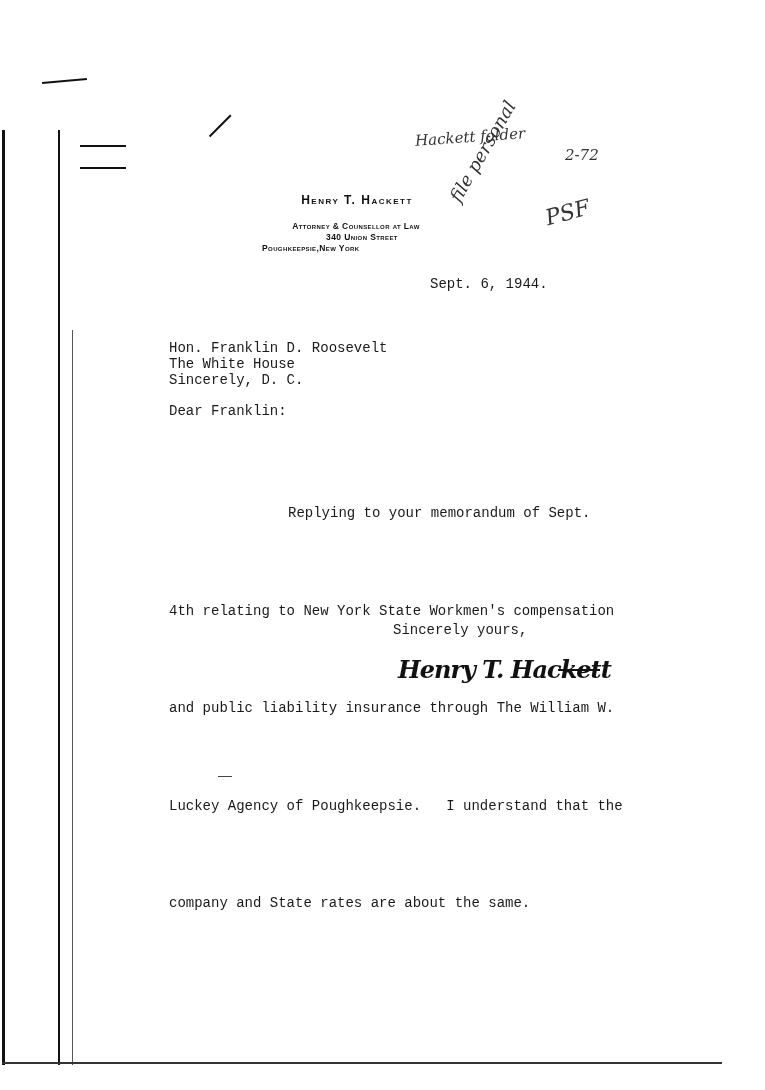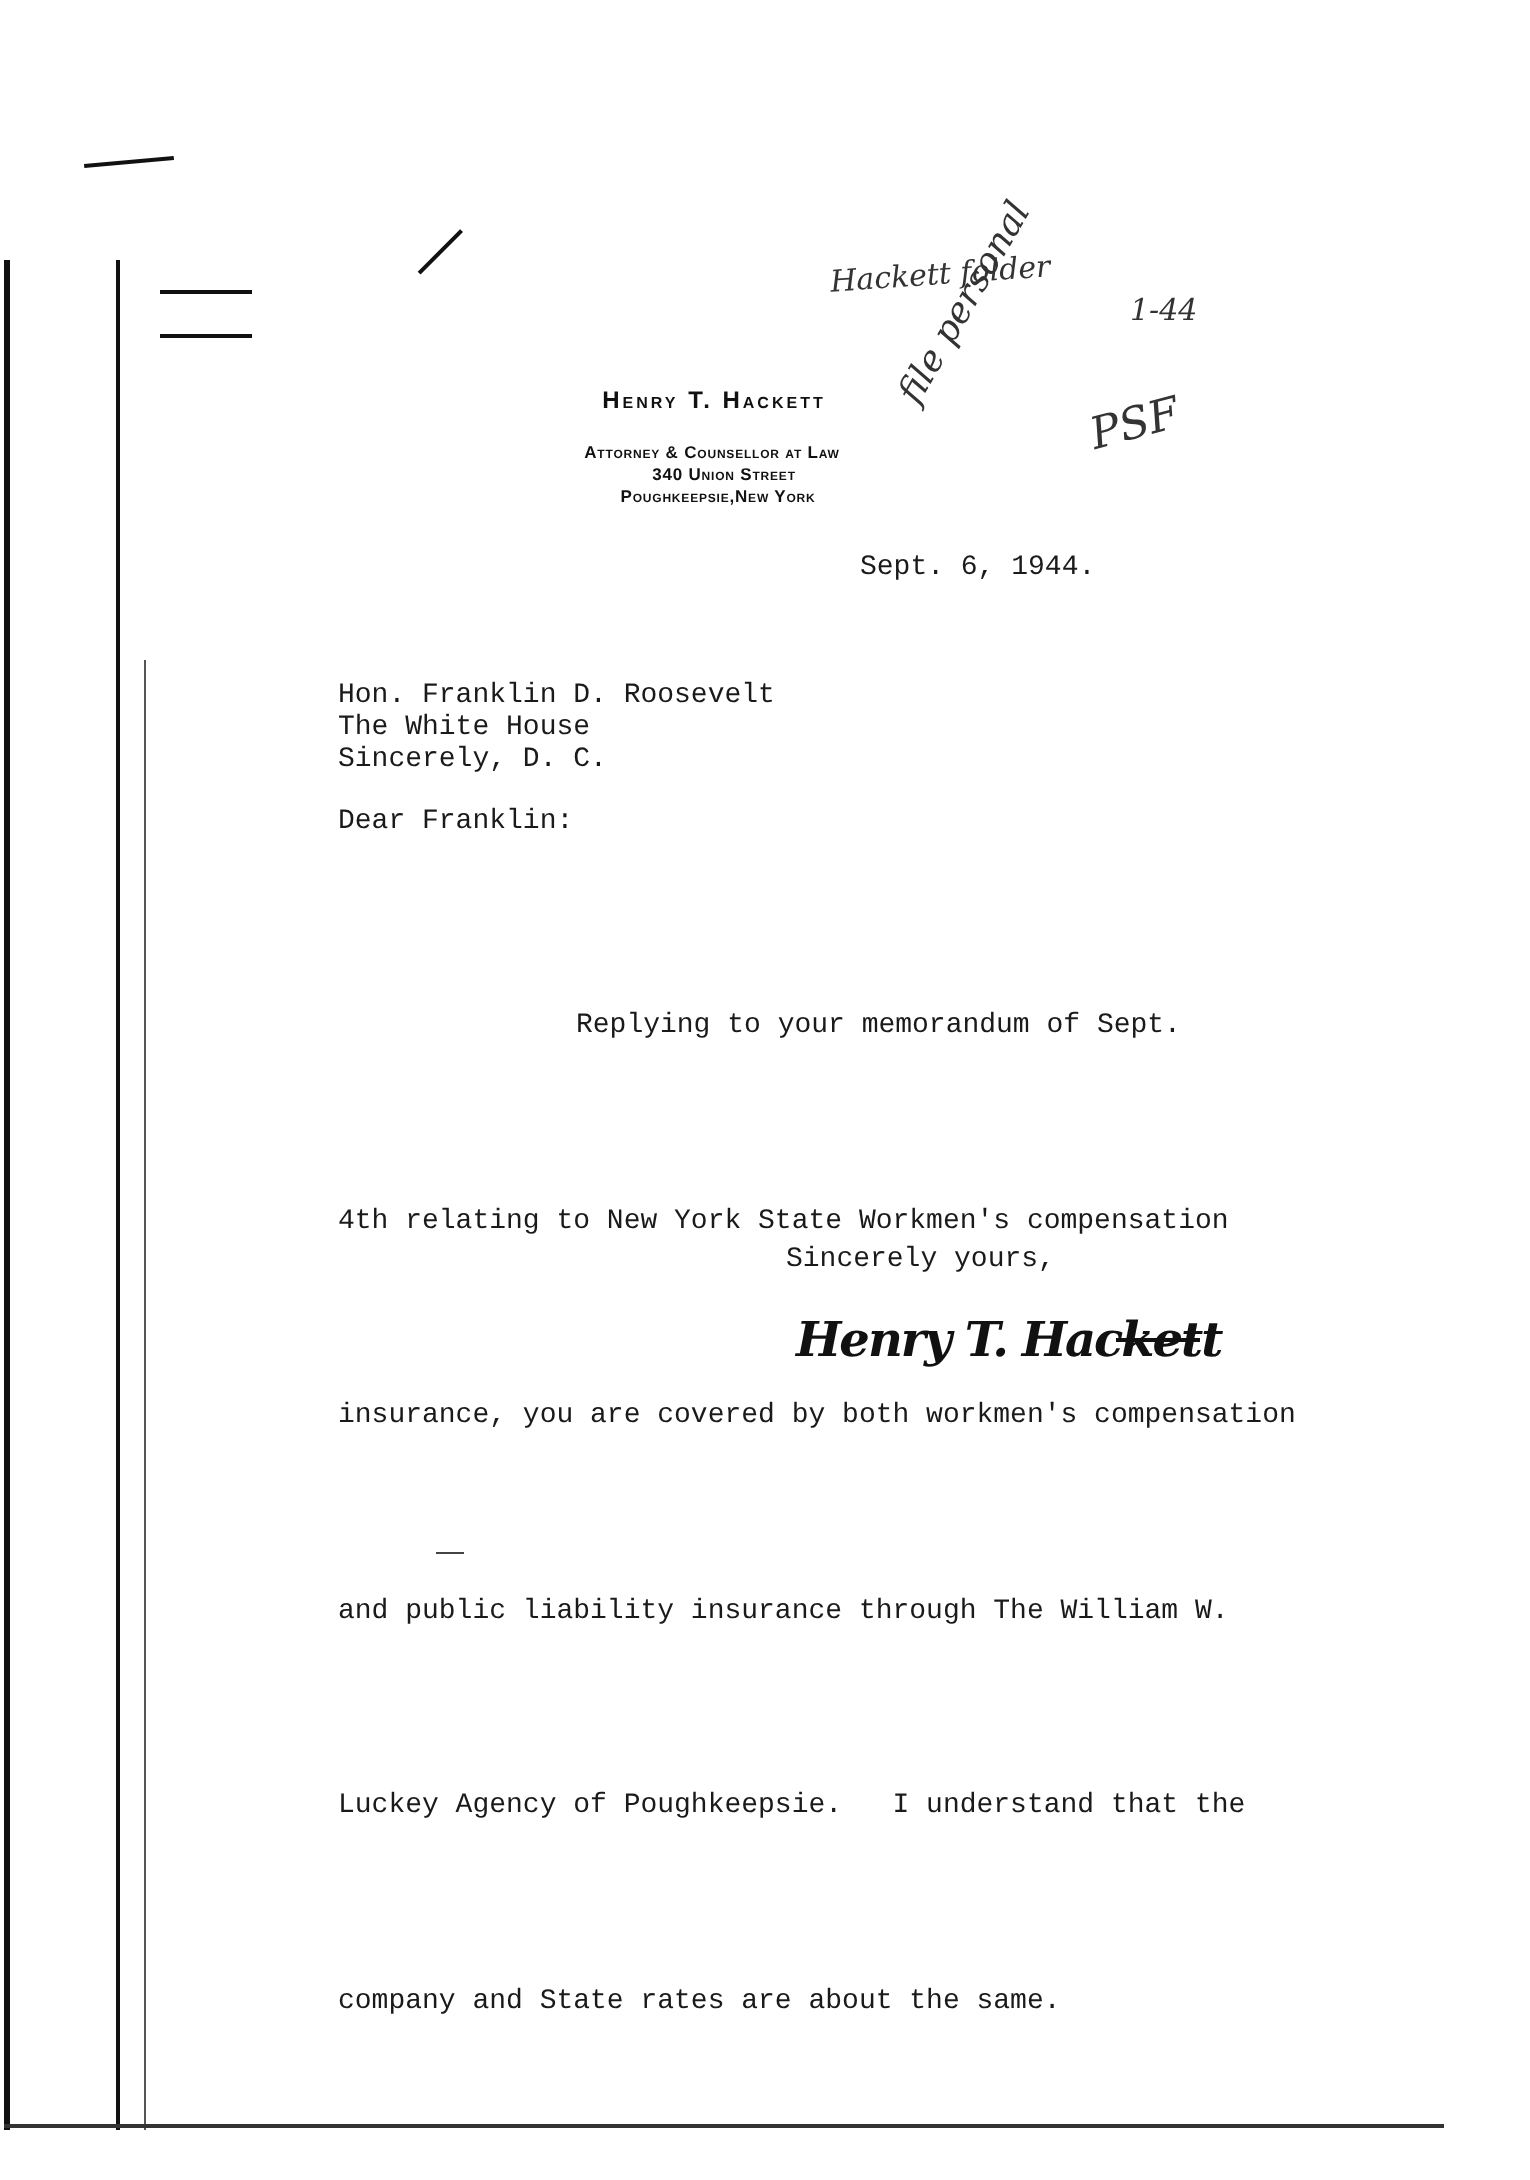--- a/index.html
+++ b/index.html
@@ -19,48 +19,47 @@
 
   <div class="rule" style="left:2px; top:130px; width:3px; height:935px;"></div>
   <div class="rule" style="left:58px; top:130px; width:2px; height:935px;"></div>
   <div class="rule" style="left:72px; top:330px; width:1px; height:735px; background:#555;"></div>
   <div class="rule" style="left:2px; top:1062px; width:720px; height:2px; background:#333;"></div>
   <div class="rule" style="left:42px; top:80px; width:45px; height:2px; transform:rotate(-5deg);"></div>
   <div class="rule" style="left:205px; top:125px; width:30px; height:1.5px; transform:rotate(-45deg);"></div>
   <div class="abs" style="left:80px; top:145px; width:46px; height:20px; border-top:2px solid #111; border-bottom:2px solid #111;"></div>
 
   <div class="abs hand" style="left:415px; top:128px; font-size:15px; transform:rotate(-4deg);">Hackett folder</div>
-  <div class="abs hand" style="left:565px; top:146px; font-size:15px;">1-44</div>
+  <div class="abs hand" style="left:565px; top:146px; font-size:15px;">2-72</div>
   <div class="abs hand" style="left:445px; top:195px; font-size:18px; transform:rotate(-60deg); transform-origin:left top;">file personal</div>
   <div class="abs hand" style="left:545px; top:200px; font-size:22px; transform:rotate(-15deg);">PSF</div>
 
   <div class="abs" style="left:262px; top:193px; width:200px;">
     <div class="lh-name" style="text-align:center; margin-left:-10px;">Henry T. Hackett</div>
     <div class="lh-sub" style="text-align:center; margin-top:14px; margin-left:-12px;">Attorney &amp; Counsellor at Law</div>
     <div class="lh-sub" style="text-align:center; margin-top:1px;">340 Union Street</div>
-    <div style="display:flex; justify-content:center; margin-top:1px;">
+    <div style="display:flex; justify-content:flex-start; margin-top:1px;">
       <span class="lh-sub">Poughkeepsie,</span>
       <span class="lh-sub" style="margin-right:6px;">New York</span>
     </div>
   </div>
 
   <div class="abs mono" style="left:430px; top:276px;">Sept. 6, 1944.</div>
 
   <div class="abs mono" style="left:169px; top:340px; line-height:16px;">
     <div>Hon. Franklin D. Roosevelt</div>
     <div>The White House</div>
     <div>Sincerely, D. C.</div>
   </div>
 
   <div class="abs mono" style="left:169px; top:403px;">Dear Franklin:</div>
 
   <div class="abs mono" style="left:169px; top:432px; line-height:32.5px; white-space:pre;">
     <div style="padding-left:119px;">Replying to your memorandum of Sept.</div>
     <div>4th relating to New York State Workmen's compensation</div>
-    <div>insurance, you are covered by both workmen's compensation</div>
     <div>and public liability insurance through The William W.</div>
     <div>Luckey Agency of Poughkeepsie.   I understand that the</div>
     <div>company and State rates are about the same.</div>
   </div>
 
   <div class="abs mono" style="left:393px; top:622px;">Sincerely yours,</div>
 
   <div class="abs" style="left:398px; top:655px;">
     <span class="hand" style="font-size:24px; font-weight:bold; color:#111; letter-spacing:-1px;">Henry T. Hackett</span>
     <div class="rule" style="left:160px; top:14px; width:42px; height:1.5px;"></div>

